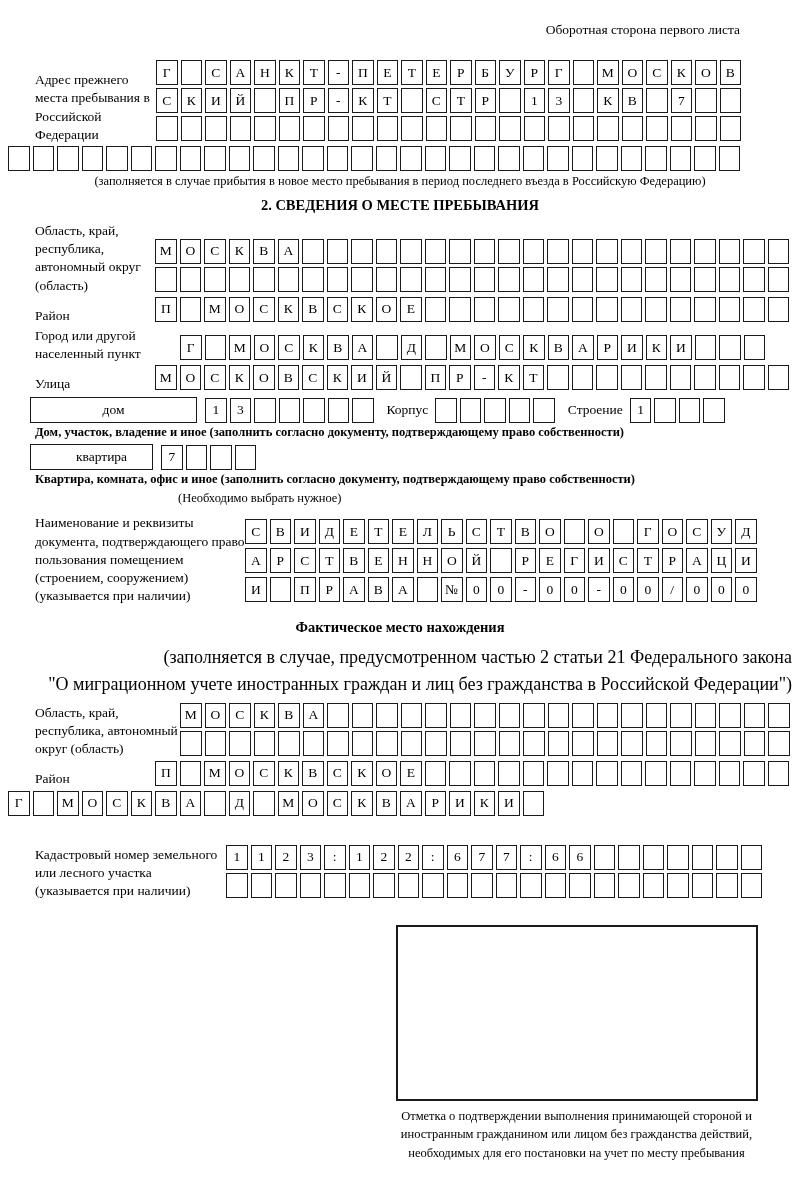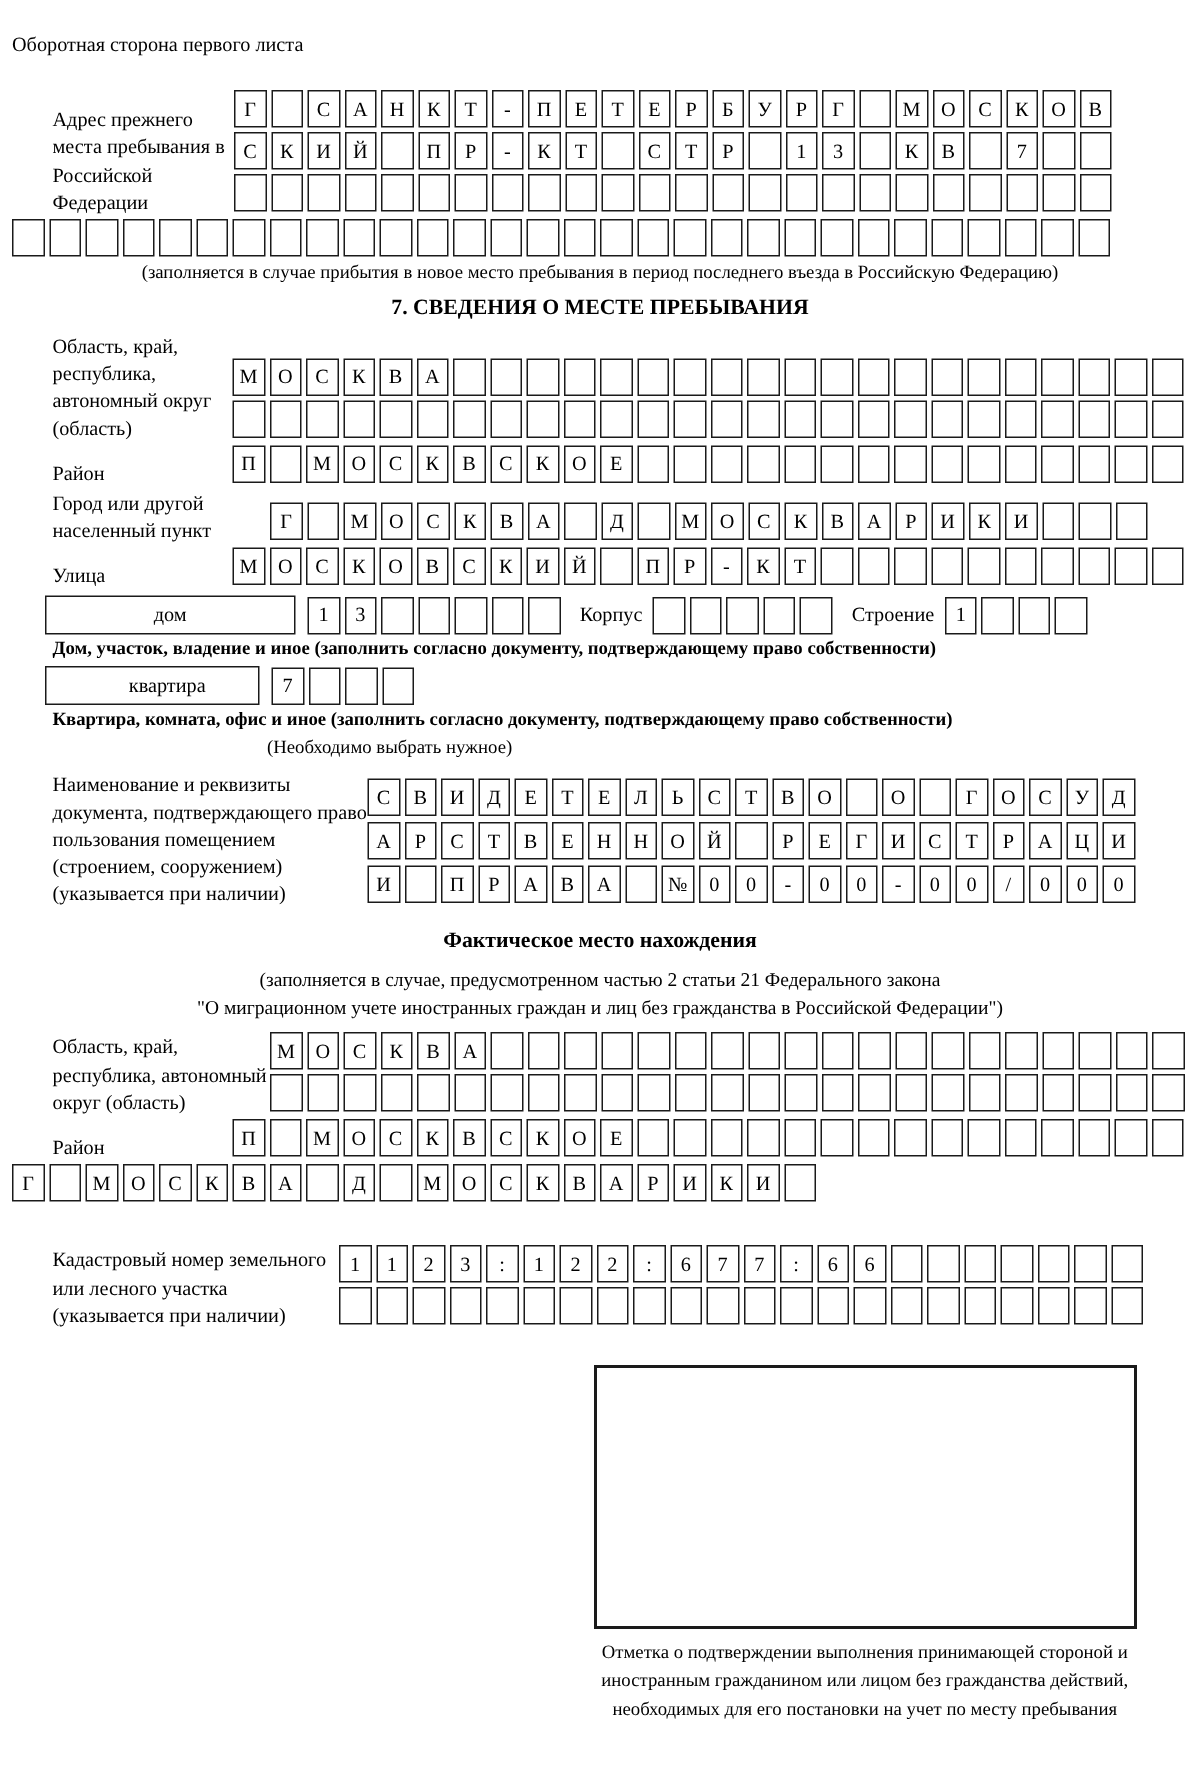--- a/index.html
+++ b/index.html
@@ -7,21 +7,21 @@
   body {
     width:800px; height:1180px;
     font-family:"Liberation Serif","DejaVu Serif",serif;
     color:#000;
     position:relative;
     overflow:hidden;
   }
   .sheet { padding:10px 8px 0 8px; }
 
   .top-note {
-    text-align:left;
+    text-align:right;
     font-size:13.5px;
     padding-right:52px;
     margin-top:12px;
     margin-bottom:22px;
   }
 
   
   .frow { display:flex; align-items:flex-end; margin-bottom:2px; }
   .flabel { font-size:13.5px; line-height:1.35; padding-left:27px; flex:0 0 auto; }
   .fboxes { flex:1 1 auto; }
@@ -63,36 +63,36 @@
   .lw-cad { width:218px; }
 
   
   .house-row { display:flex; align-items:center; margin:4px 0 2px 0; padding-left:22px; }
   .widebox {
     border:1.8px solid #1a1a1a; height:26px;
     display:flex; align-items:center; justify-content:center;
     font-size:13.5px;
   }
   .widebox.dom { width:167px; margin-right:8px;text-align:right; }
-  .widebox.kvartira { width:143px; margin-right:8px;padding-left:20px; }
+  .widebox.kvartira { width:123px; margin-right:8px;padding-left:20px; }
   .inline-label { font-size:13.5px; margin:0 7px 0 10px; }
 
   
   .stay-row { display:flex; align-items:center; padding-left:27px; margin-top:6px; }
   .stay-label { font-size:13.5px; margin-right:10px; }
   .checkbox {
     width:21px; height:23px; border:1.6px solid #1a1a1a;
     display:inline-flex; align-items:center; justify-content:center;
     font-size:13.5px; margin-right:12px; flex:0 0 auto;
   }
   .opt-label { font-size:13.5px; margin-right:26px; }
   .stay-hint { font-size:12.5px; margin:3px 0 8px 170px; }
 
   
-  .subnote { text-align:center; font-size:13px; line-height:1.45; margin-bottom:6px; }
+  .subnote { text-align:right; font-size:18px; line-height:1.45; margin-bottom:6px; }
 
   
   .stamp-wrap { margin-left:388px; margin-top:24px; width:375px; }
   .stamp-box {
     width:362px; height:176px;
     border:2px solid #1a1a1a;
     background:#fff;
   }
   .stamp-caption {
     width:385px; margin-left:-12px;
@@ -217,21 +217,21 @@
       <span class="cell"></span>
       <span class="cell"></span>
       <span class="cell"></span>
       <span class="cell"></span>
       <span class="cell"></span>
       <span class="cell"></span>
       <span class="cell"></span>
     </div>
   <div class="caption-center">(заполняется в случае прибытия в новое место пребывания в период последнего въезда в Российскую Федерацию)</div>
 
-  <div class="sec-title">7. СВЕДЕНИЯ О МЕСТЕ ПРЕБЫВАНИЯ</div>
+  <div class="sec-title">2. СВЕДЕНИЯ О МЕСТЕ ПРЕБЫВАНИЯ</div>
 
   <div class="frow">
     <div class="flabel lw118">Область, край, республика, автономный округ (область)</div>
     <div class="fboxes">
       <div class="boxrow">
           <span class="cell">М</span>
           <span class="cell">О</span>
           <span class="cell">С</span>
           <span class="cell">К</span>
           <span class="cell">В</span>

